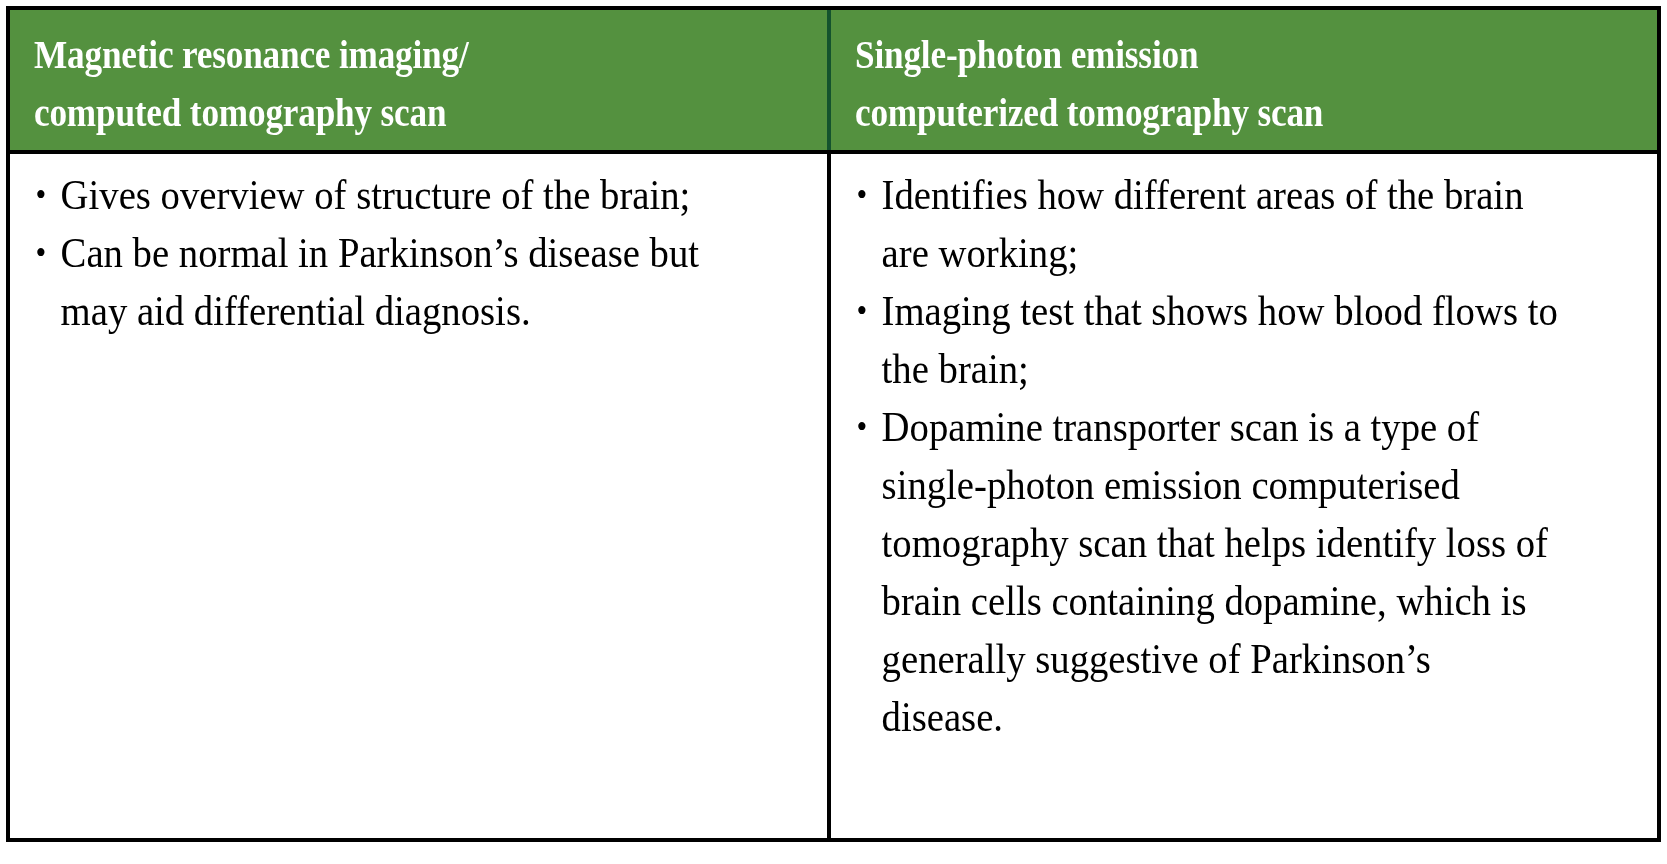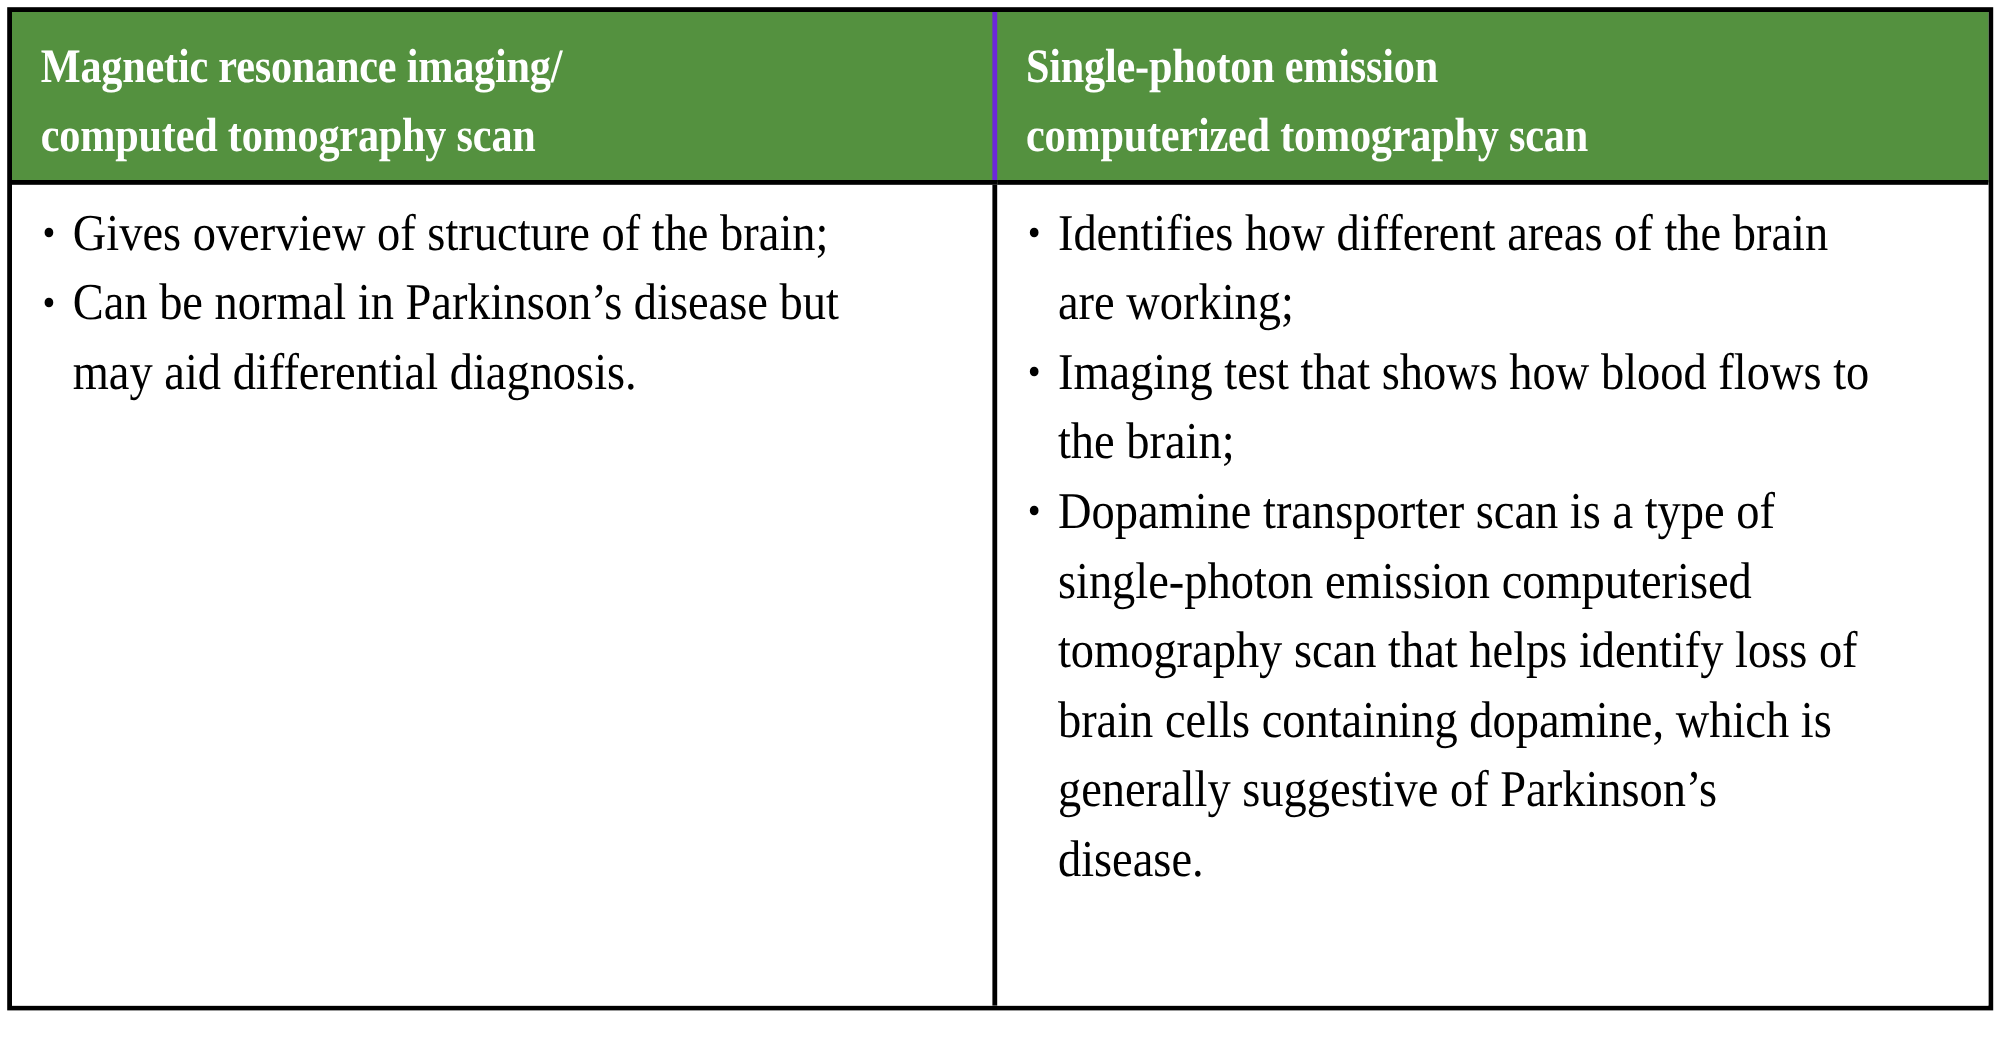--- a/index.html
+++ b/index.html
@@ -45,21 +45,21 @@
   }
 
   
   .header-row th {
     height: 140px;
     background: #54913f;
     color: #ffffff;
     border-bottom: 4px solid #000000;
   }
   .header-row th.cell-right {
-    border-left: 4px solid #6d28d9;
+    border-left: 4px solid #14532d;
   }
   .header-inner {
     padding: 16px 22px 0 24px;
   }
   .header-title {
     font-family: "Liberation Serif", "DejaVu Serif", serif;
     font-weight: bold;
     font-size: 40px;
     line-height: 58px;
     letter-spacing: -0.2px;

